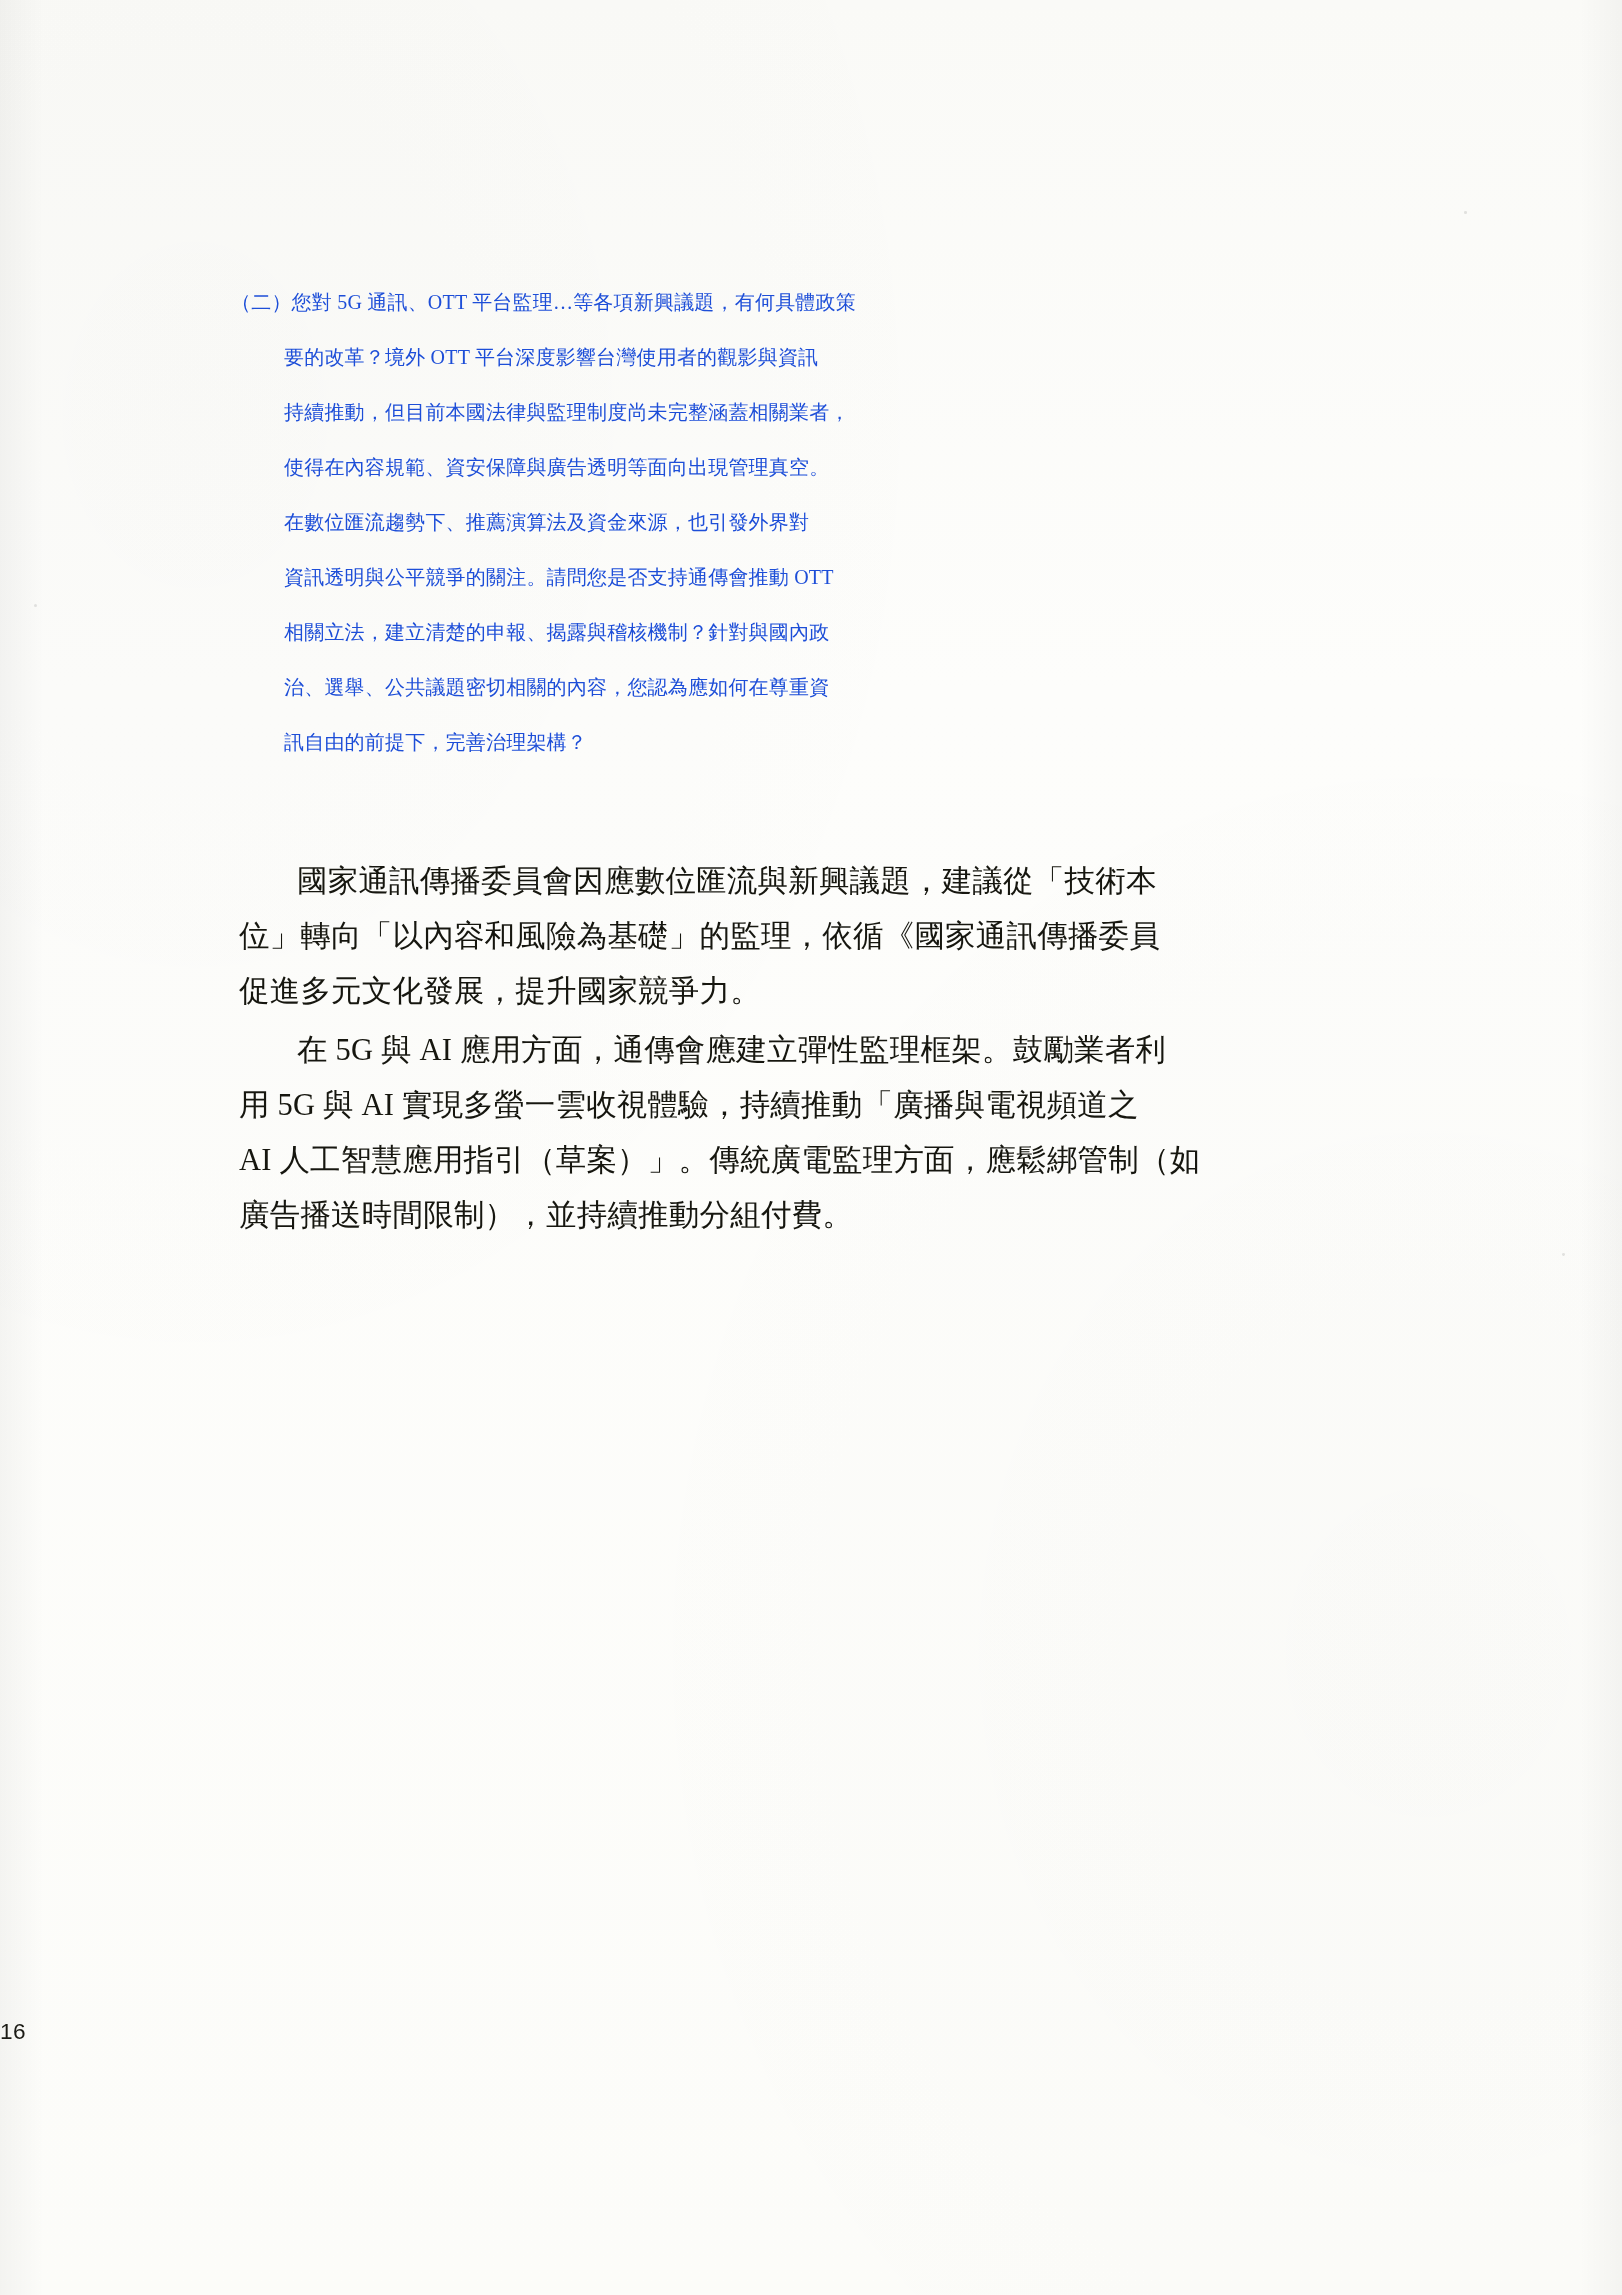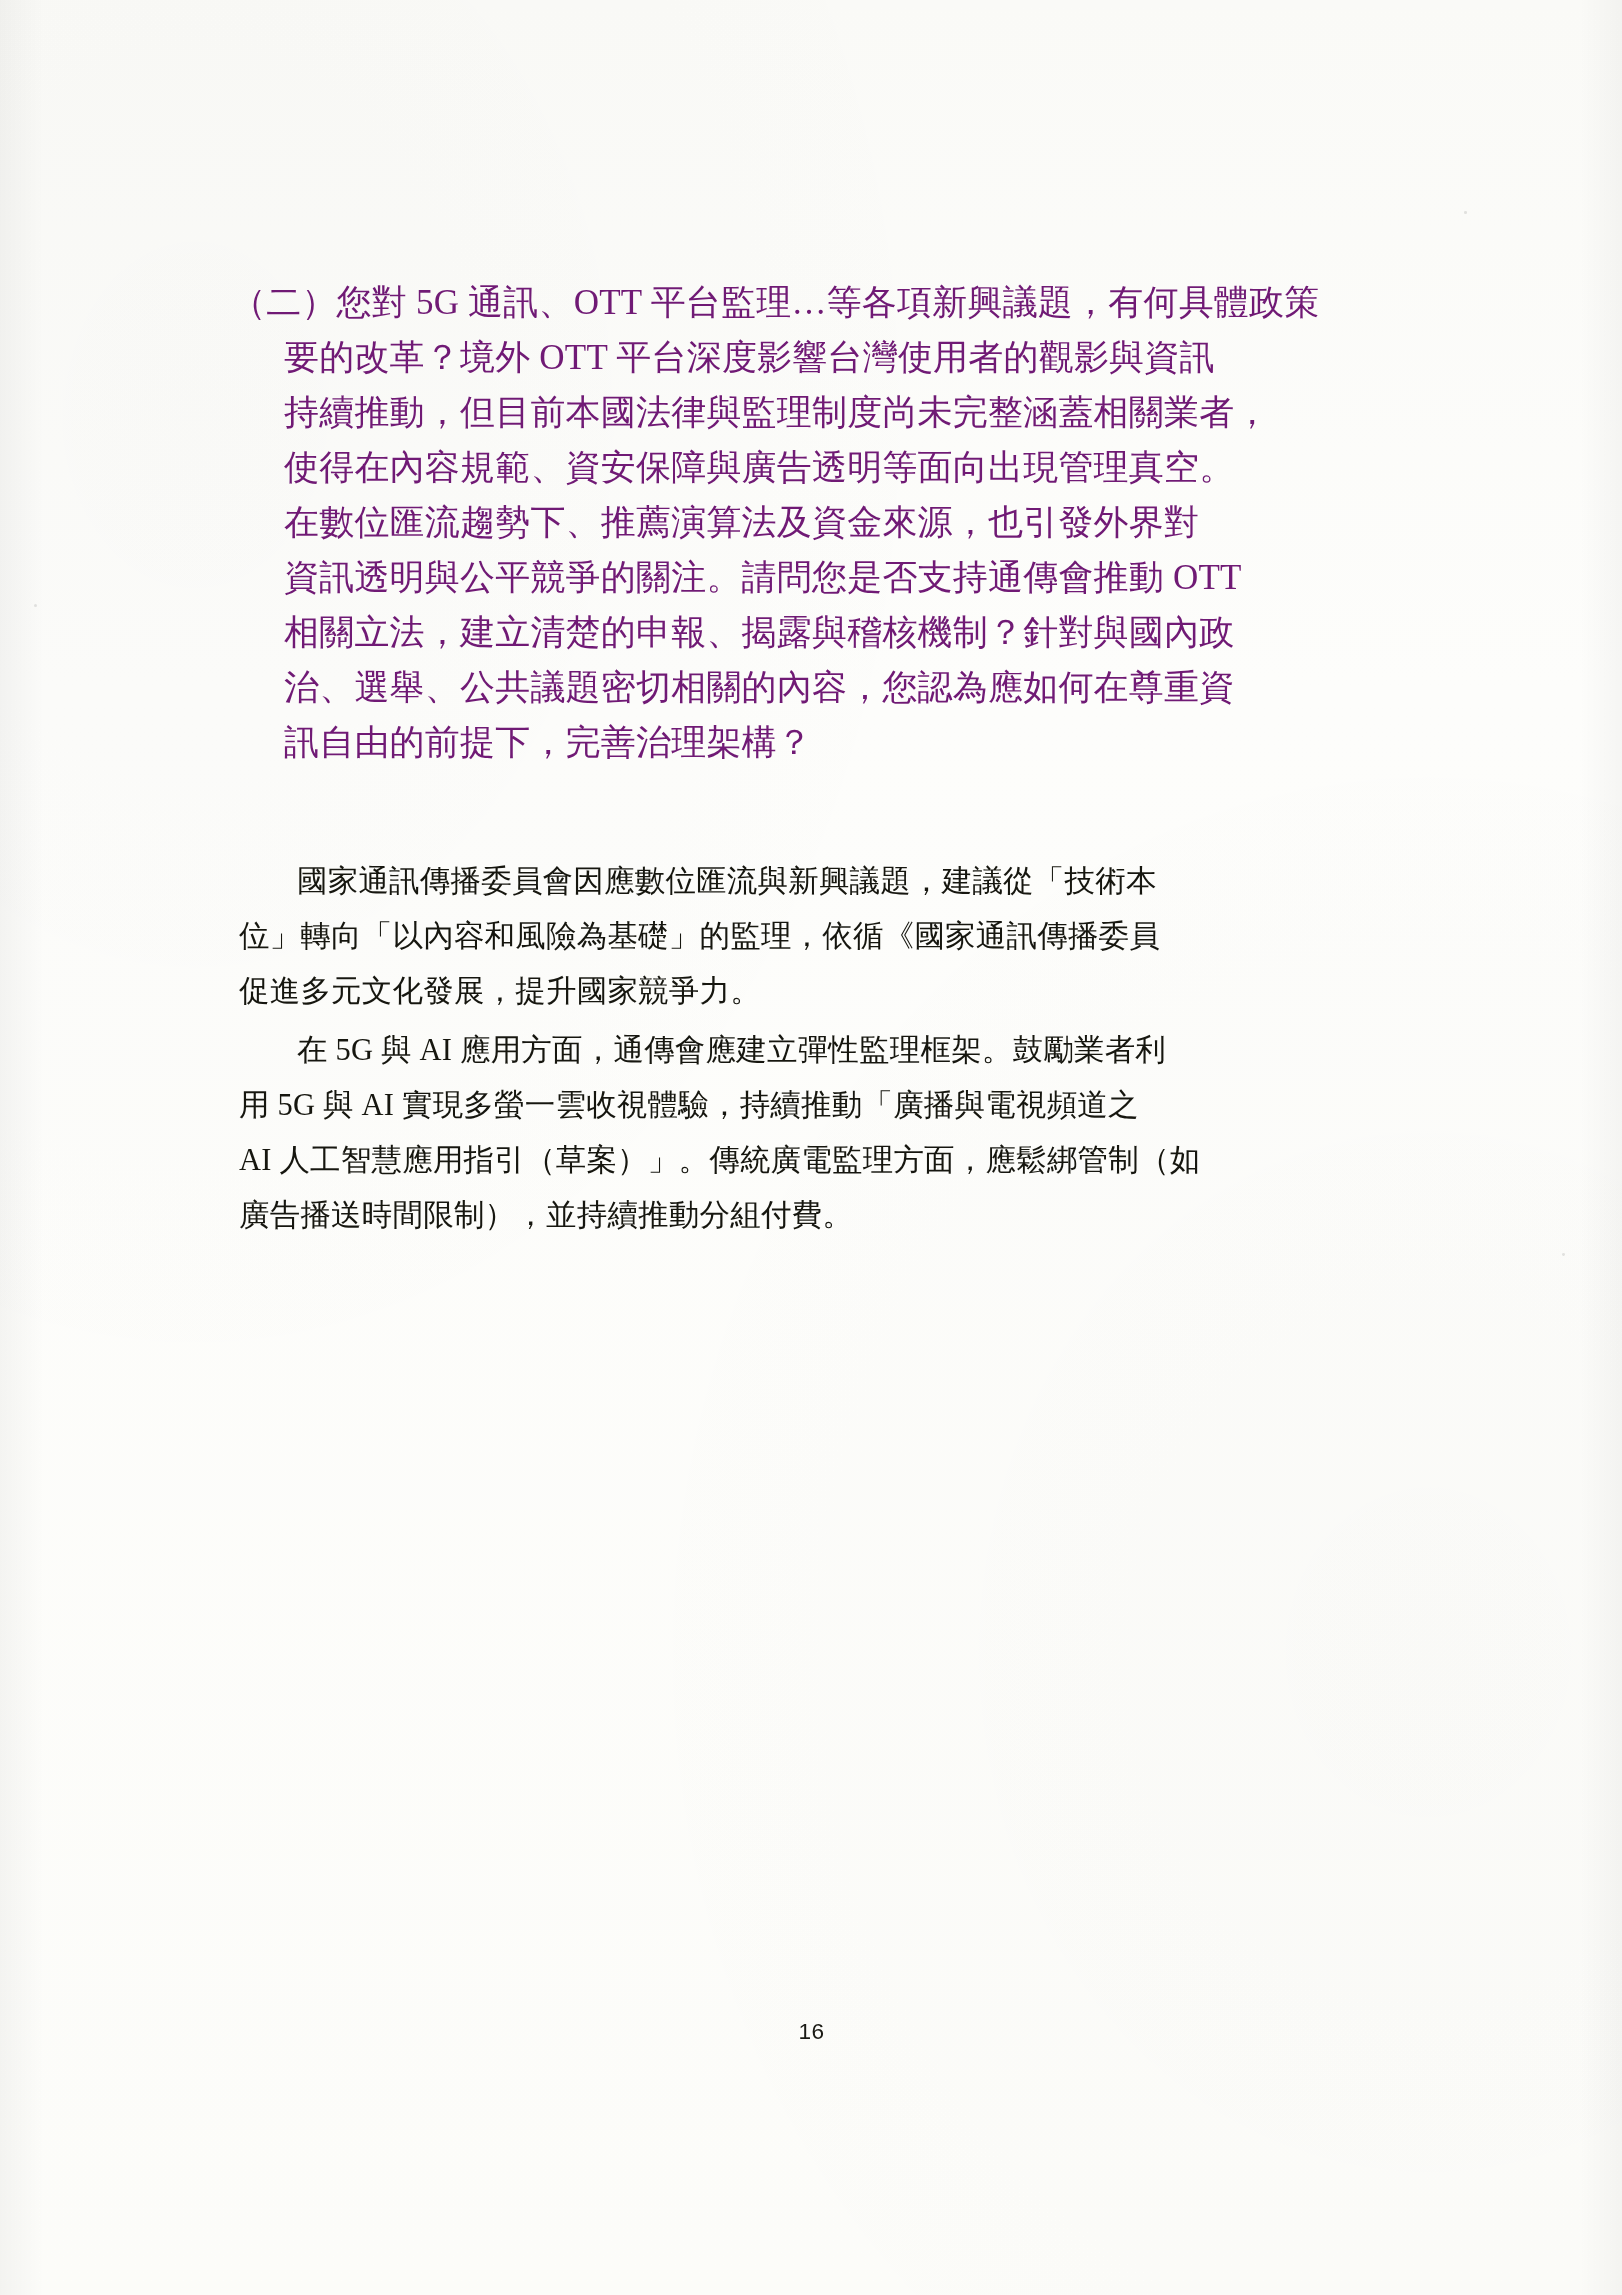--- a/index.html
+++ b/index.html
@@ -31,22 +31,22 @@
     pointer-events: none;
   }
   .content {
     position: absolute;
     left: 231px;
     top: 275px;
     width: 1145px;
   }
   
   .q-block {
-    color: #701a75;
-    font-size: 35px;
+    color: #1d4ed8;
+    font-size: 20px;
     line-height: 55px;
     letter-spacing: 0.2px;
     text-align: justify;
     text-justify: inter-ideograph;
   }
   .q-block .q-line {
     display: block;
     white-space: nowrap;
   }
   .q-line.indent {
@@ -70,21 +70,20 @@
     padding-left: 58px;
   }
   .para-gap {
     height: 3.9px;
   }
   .page-number {
     position: absolute;
     left: 0;
     right: 0;
     top: 2019px;
-    text-align: center;
     font-family: "Liberation Sans", sans-serif;
     font-size: 22.6px;
     color: #1a1a14;
     letter-spacing: 0.5px;
   }
   
   .edge-shade-left,
   .edge-shade-right {
     position: absolute;
     top: 0;

